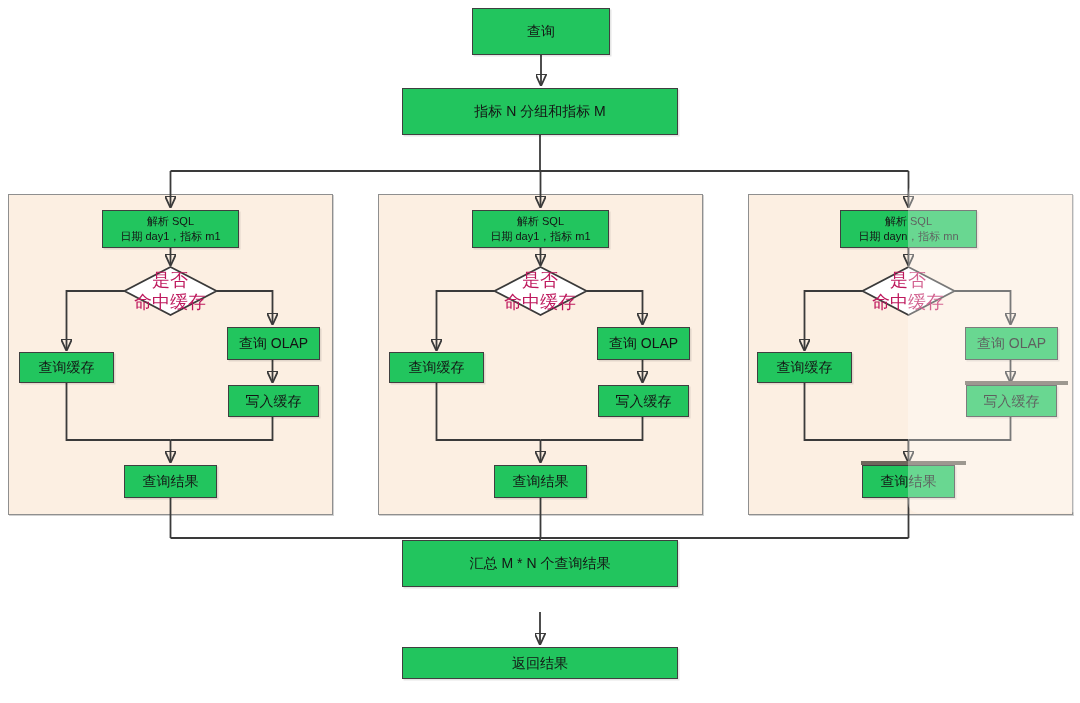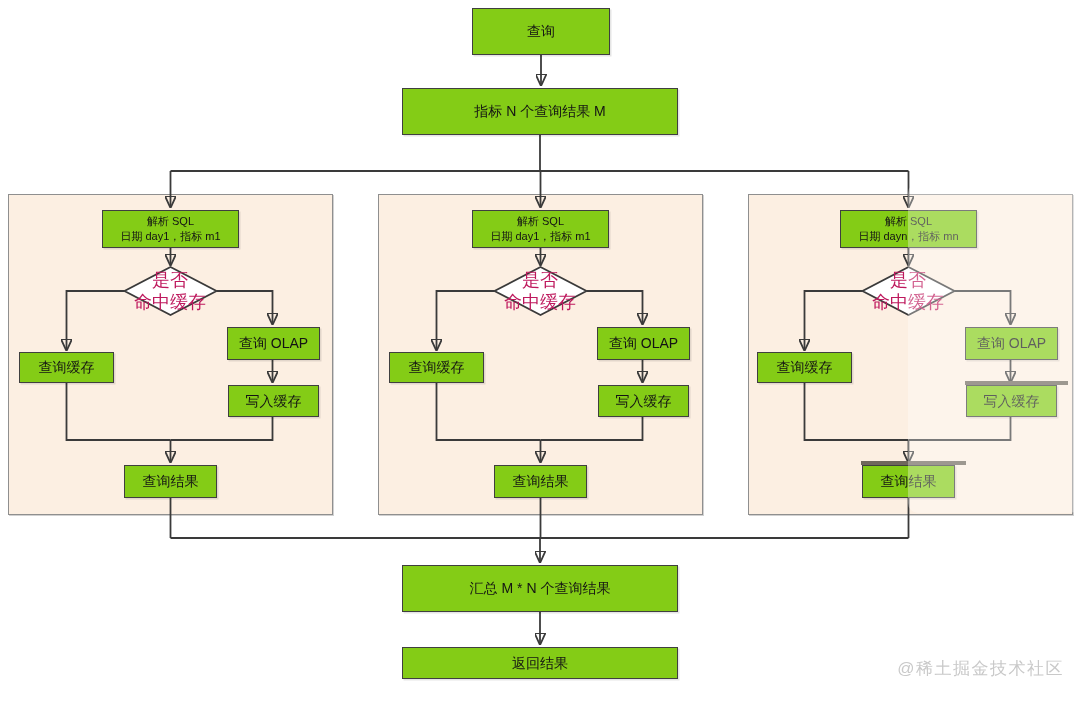--- a/index.html
+++ b/index.html
@@ -9,21 +9,21 @@
   }
   .panel {
     position:absolute; top:194px; width:325px; height:321px;
     background:#fcefe2; border:1.5px solid #8f8f8f; box-sizing:border-box;
     box-shadow:1px 1px 0 rgba(0,0,0,0.18); z-index:1;
   }
   #connectors { position:absolute; left:0; top:0; z-index:2; }
   #connectors path { fill:none; stroke:#3a3a3a; stroke-width:1.8px; }
   #connectors polygon { fill:#ffffff; stroke:#3a3a3a; stroke-width:1.8px; }
   .node {
-    position:absolute; background:#84cc16; border:1.6px solid #3f3f3f;
+    position:absolute; background:#22c55e; border:1.6px solid #3f3f3f;
     box-sizing:border-box; display:flex; flex-direction:column;
     align-items:center; justify-content:center; text-align:center;
     font-size:14px; color:#141414; line-height:1.32; z-index:3;
     box-shadow:1.5px 1.5px 0 rgba(0,0,0,0.10); padding:8px 2px;
   }
   .node.small { font-size:11px; }
   .diamond-label {
     position:absolute; width:96px; height:48px; display:flex; flex-direction:column;
     align-items:center; justify-content:center; text-align:center;
     font-size:18px; color:#be185d; line-height:1.25; z-index:3;
@@ -80,21 +80,21 @@
     <path d="M170.5,538 H908.5"></path>
     <path d="M540,538 V562" marker-end="url(#arrow)"></path>
     <path d="M540,612 V644" marker-end="url(#arrow)"></path>
   </svg>
 
   <div class="node" style="left:472px; top:8px; width:138px; height:47px">
     <div>查询</div>
   </div>
 
   <div class="node" style="left:402px; top:88px; width:276px; height:47px">
-    <div>指标 N 个查询结果 M</div>
+    <div>指标 N 分组和指标 M</div>
   </div>
 
   <div class="node small" style="left:102px; top:210px; width:137px; height:38px">
     <div>解析 SQL</div>
     <div>日期 day1，指标 m1</div>
   </div>
   <div class="diamond-label" style="left:122px; top:267px">
     <div>是否</div>
     <div>命中缓存</div>
   </div>
@@ -146,24 +146,23 @@
   <div class="node" style="left:965px; top:327px; width:93px; height:33px">
     <div>查询 OLAP</div>
   </div>
   <div class="node artifact" style="left:966px; top:385px; width:91px; height:32px">
     <div>写入缓存</div>
   </div>
   <div class="node artifact" style="left:862px; top:465px; width:93px; height:33px">
     <div>查询结果</div>
   </div>
 
-  <div class="node" style="left:402px; top:565px; width:276px; height:47px">
+  <div class="node" style="left:402px; top:540px; width:276px; height:47px">
     <div>汇总 M * N 个查询结果</div>
   </div>
   <div class="node" style="left:402px; top:647px; width:276px; height:32px">
     <div>返回结果</div>
   </div>
 
   <div class="overlay"></div>
 
-  <div class="watermark">@稀土掘金技术社区</div>
 
 </div>
 
 </body></html>

